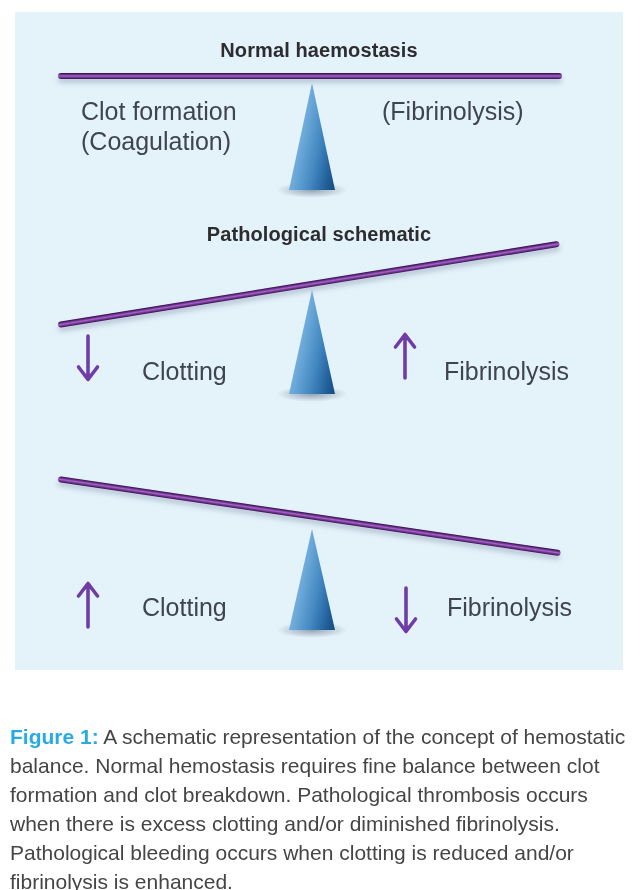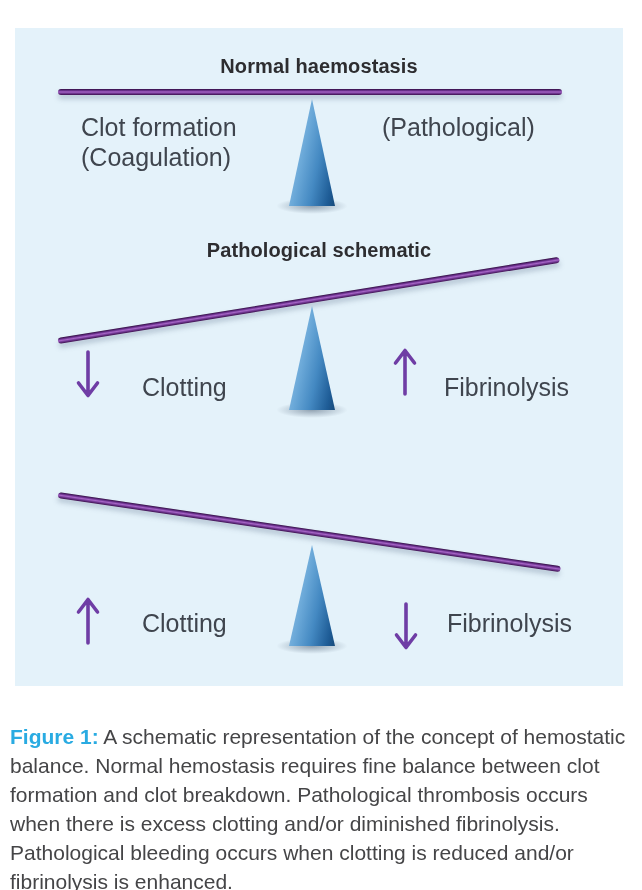--- a/index.html
+++ b/index.html
@@ -7,21 +7,21 @@
     width: 642px; height: 890px;
     background: #ffffff;
     font-family: "Liberation Sans", sans-serif;
     position: relative;
     overflow: hidden;
   }
   .page { position: absolute; inset: 0; }
 
   .panel {
     position: absolute;
-    left: 15px; top: 28px;
+    left: 15px; top: 12px;
     width: 608px; height: 658px;
     background: var(--panel-bg, #e4f2fa);
   }
 
   .section-title {
     position: absolute;
     left: 0; width: 100%;
     text-align: center;
     font-weight: bold;
     font-size: 20px;
@@ -119,21 +119,21 @@
 
     <div class="section-title t1">Normal haemostasis</div>
     <div class="beam beam1"></div>
     <div class="fulcrum-shadow s1"></div>
     <div class="fulcrum f1"></div>
     <div class="pan-label l1L">
       <div>Clot formation</div>
       <div>(Coagulation)</div>
     </div>
     <div class="pan-label l1R">
-      <div>(Pathological)</div>
+      <div>(Fibrinolysis)</div>
     </div>
 
     <div class="section-title t2">Pathological schematic</div>
     <div class="beam beam2"></div>
     <div class="fulcrum-shadow s2"></div>
     <div class="fulcrum f2"></div>
     <div class="arrow a2L">
       <svg viewBox="0 0 26 52">
           <path d="M13 4 L13 45 M3.5 35 L13 47.5 L22.5 35"></path>
         </svg>

